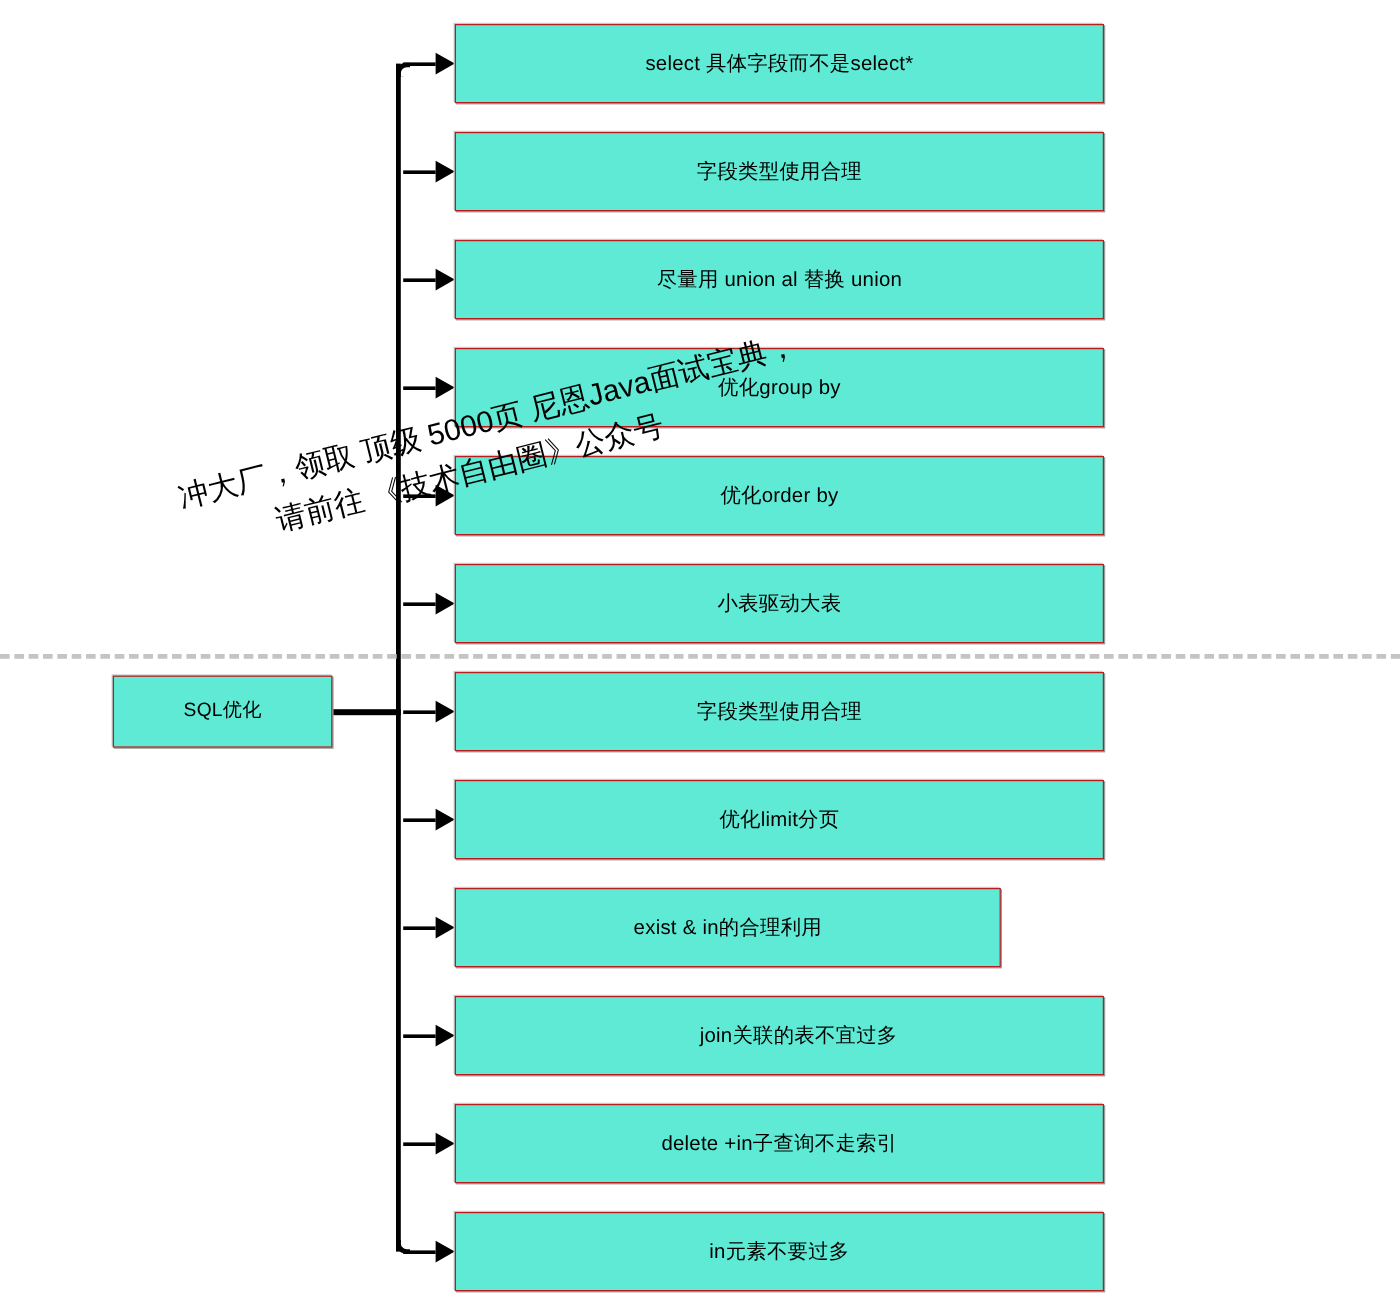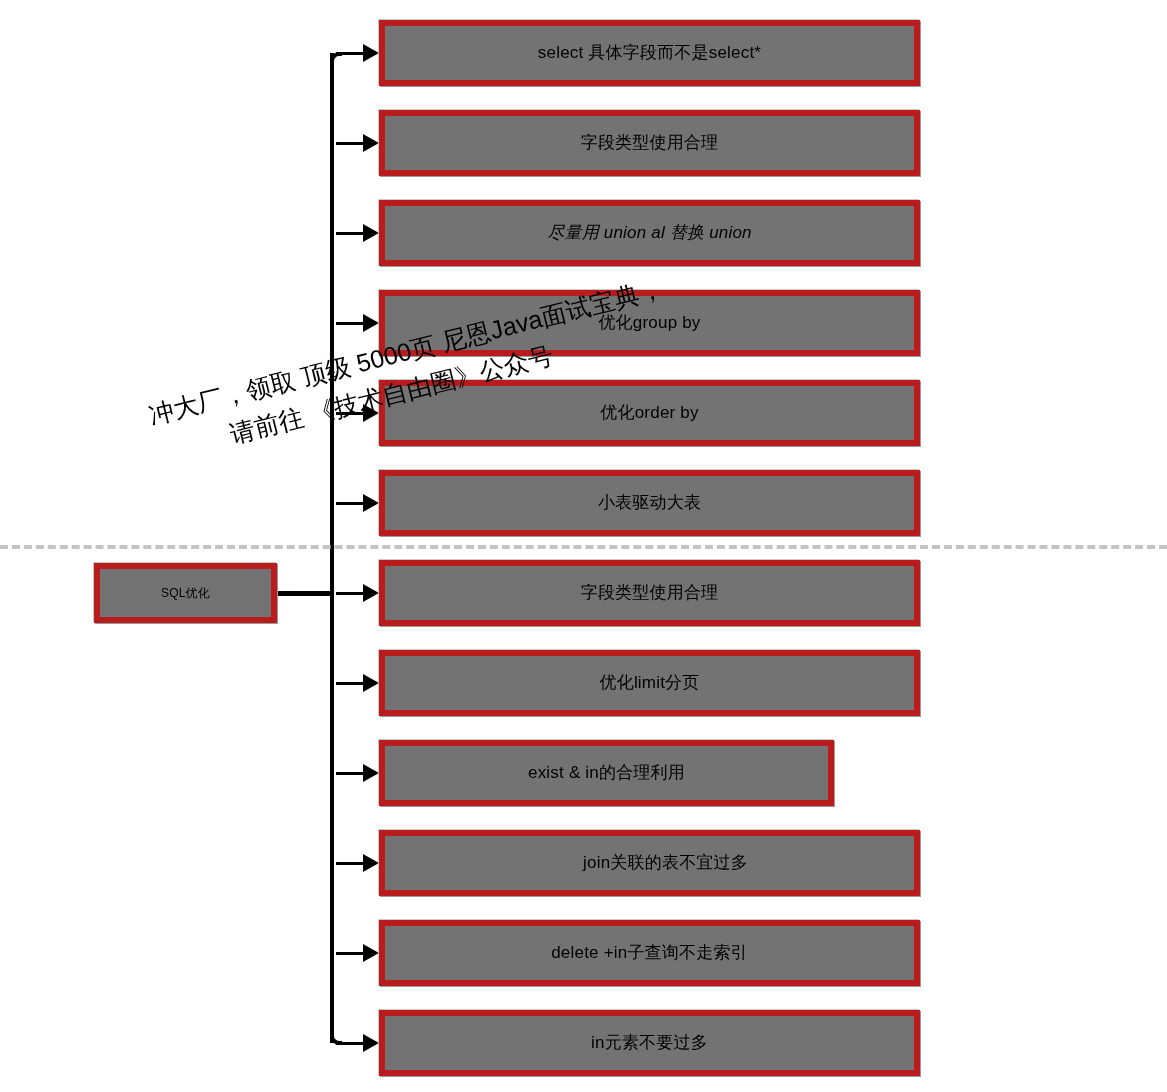--- a/index.html
+++ b/index.html
@@ -15,35 +15,35 @@
     width: 1167px;
     height: 1092px;
     background: #ffffff;
     overflow: hidden;
   }
 
   
   .node {
     position: absolute;
     box-sizing: border-box;
-    background: #737373;
-    border: 6px solid #b91c1c;
+    background: #5eead4;
+    border: 1px solid #b91c1c;
     box-shadow: 1px 1px 0 0 #9a9a9a, -1px -1px 0 0 #c9c9c9;
     display: flex;
     align-items: center;
     justify-content: center;
     color: #000000;
     font-size: 17px;
     line-height: 1.2;
     letter-spacing: 0.2px;
     white-space: nowrap;
     z-index: 3;
   }
   .node.root {
-    font-size: 12px;
+    font-size: 16px;
   }
 
   
   .trunk {
     position: absolute;
     background: #000000;
     z-index: 2;
   }
   .trunk-v {
     width: 4px;
@@ -110,21 +110,21 @@
   }
 </style>
 </head>
 <body>
 
 <div id="canvas">
 
   <div id="nodes">
       <div class="node" style="left: 379px; top: 20px; width: 541px; height: 66px;">select 具体字段而不是select*</div>
       <div class="node" style="left: 379px; top: 110px; width: 541px; height: 66px;">字段类型使用合理</div>
-      <div class="node" style="left: 379px; top: 200px; width: 541px; height: 66px; font-style: italic;">尽量用 union al 替换 union</div>
+      <div class="node" style="left: 379px; top: 200px; width: 541px; height: 66px;">尽量用 union al 替换 union</div>
       <div class="node" style="left: 379px; top: 290px; width: 541px; height: 66px;">优化group by</div>
       <div class="node" style="left: 379px; top: 380px; width: 541px; height: 66px;">优化order by</div>
       <div class="node" style="left: 379px; top: 470px; width: 541px; height: 66px;">小表驱动大表</div>
       <div class="node" style="left: 379px; top: 560px; width: 541px; height: 66px;">字段类型使用合理</div>
       <div class="node" style="left: 379px; top: 650px; width: 541px; height: 66px;">优化limit分页</div>
       <div class="node" style="left: 379px; top: 740px; width: 455px; height: 66px;">exist &amp; in的合理利用</div>
       <div class="node" style="left: 379px; top: 830px; width: 541px; height: 66px; padding-left: 32px;">join关联的表不宜过多</div>
       <div class="node" style="left: 379px; top: 920px; width: 541px; height: 66px;">delete +in子查询不走索引</div>
       <div class="node" style="left: 379px; top: 1010px; width: 541px; height: 66px;">in元素不要过多</div>
     </div>

